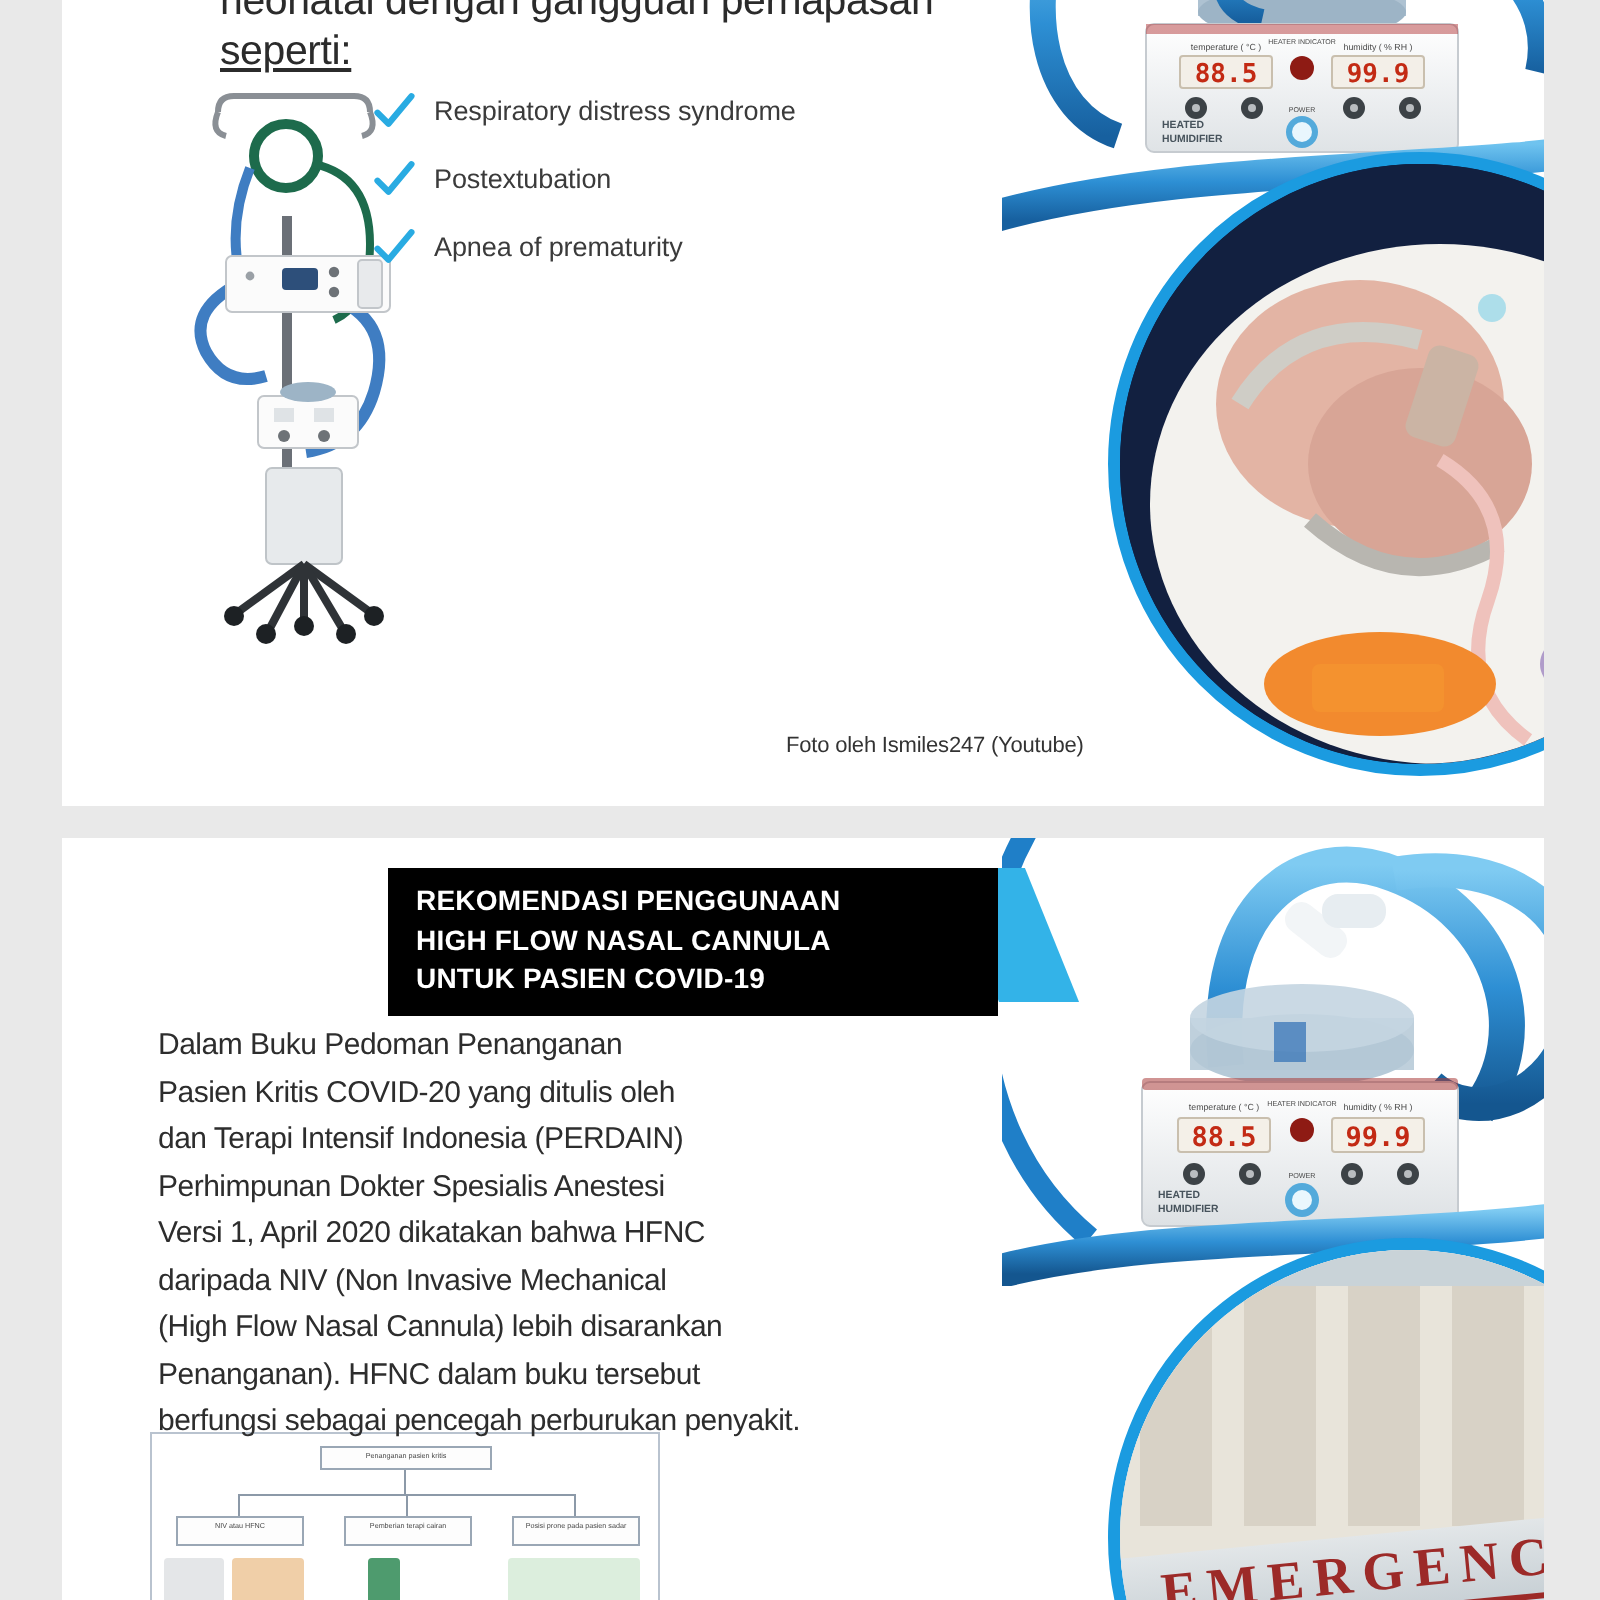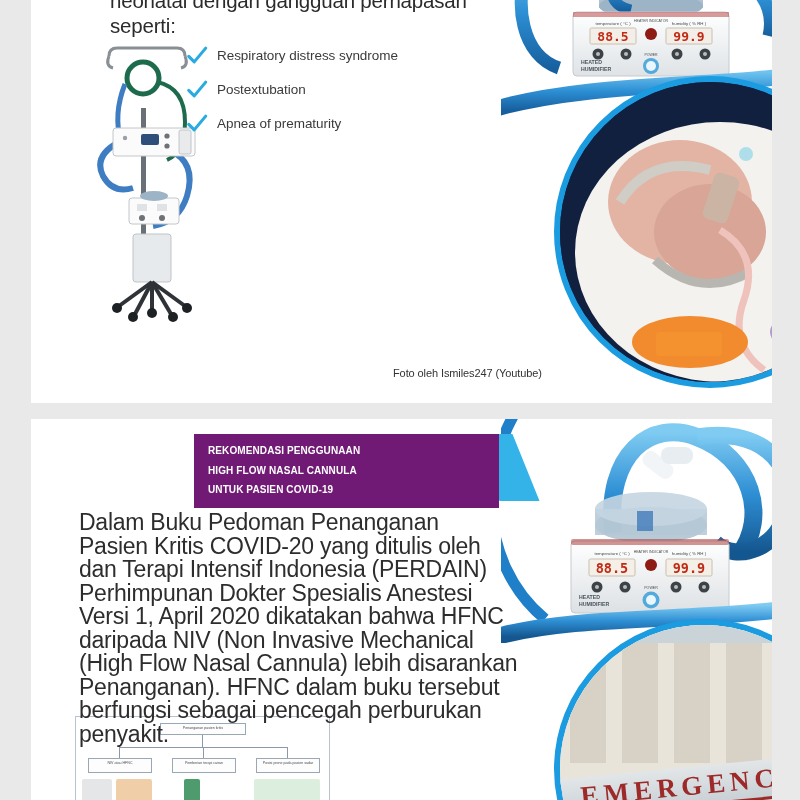--- a/index.html
+++ b/index.html
@@ -22,21 +22,21 @@
   #card-bottom { top: 419px;  height: 390px; }
 
   .card-inner { position: relative; width: 100%; height: 100%; }
 
   
   .headline {
     position: absolute; left: 79px; top: 0px; width: 390px;
     font-size: 20.5px; line-height: 25px;
     color: #2b2b2b; letter-spacing: -0.2px;
   }
-  .headline .l2 { display: block; }
+  .headline .l2 { display: block; text-decoration: underline; }
 
   .bullets {
     position: absolute; left: 155px; top: 52px; width: 320px;
   }
   .bullet {
     display: flex; align-items: center;
     height: 30px; margin-bottom: 4px;
   }
   .tick { width: 22px; height: 22px; margin-right: 9px; flex: 0 0 22px; }
   .bullet-label {
@@ -62,38 +62,38 @@
     width: 312px; height: 312px; border-radius: 50%;
     border: 6px solid #1b9be0;
     overflow: hidden;
     background: #0d1a3d;
   }
 
   
   .banner {
     position: absolute; left: 163px; top: 15px;
     width: 305px; padding: 7px 0 8px 14px;
-    background: #701a75;
+    background: #000000;
     color: #ffffff;
-    font-size: 10px; font-weight: bold; line-height: 19.5px;
+    font-size: 14px; font-weight: bold; line-height: 19.5px;
     letter-spacing: 0.1px;
     z-index: 4;
   }
   .banner-skew {
     position: absolute; left: 455px; top: 15px;
     width: 40px; height: 67px;
     background: #33b3e8;
     transform: skewX(22deg);
     z-index: 3;
   }
   .banner span { display: block; }
 
   .body-copy {
     position: absolute; left: 48px; top: 92px; width: 450px;
-    font-size: 23px; line-height: 23.5px; color: #2d2d2d;
+    font-size: 15px; line-height: 23.5px; color: #2d2d2d;
     letter-spacing: -0.25px;
     z-index: 4;
   }
   .body-copy span { display: block; }
 
   
   .flowchart {
     position: absolute; left: 44px; top: 297px;
     width: 255px; height: 93px;
     background: #ffffff; border: 1px solid #b9c3cf;

